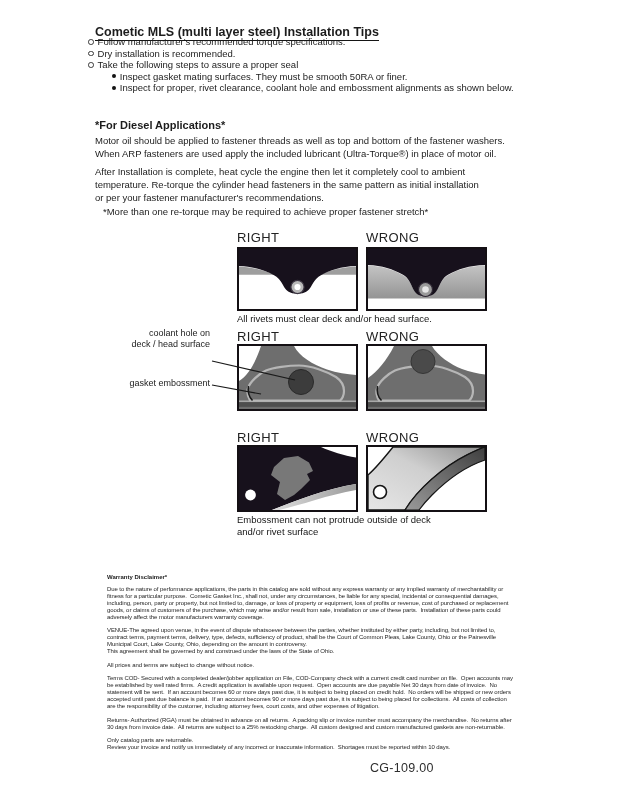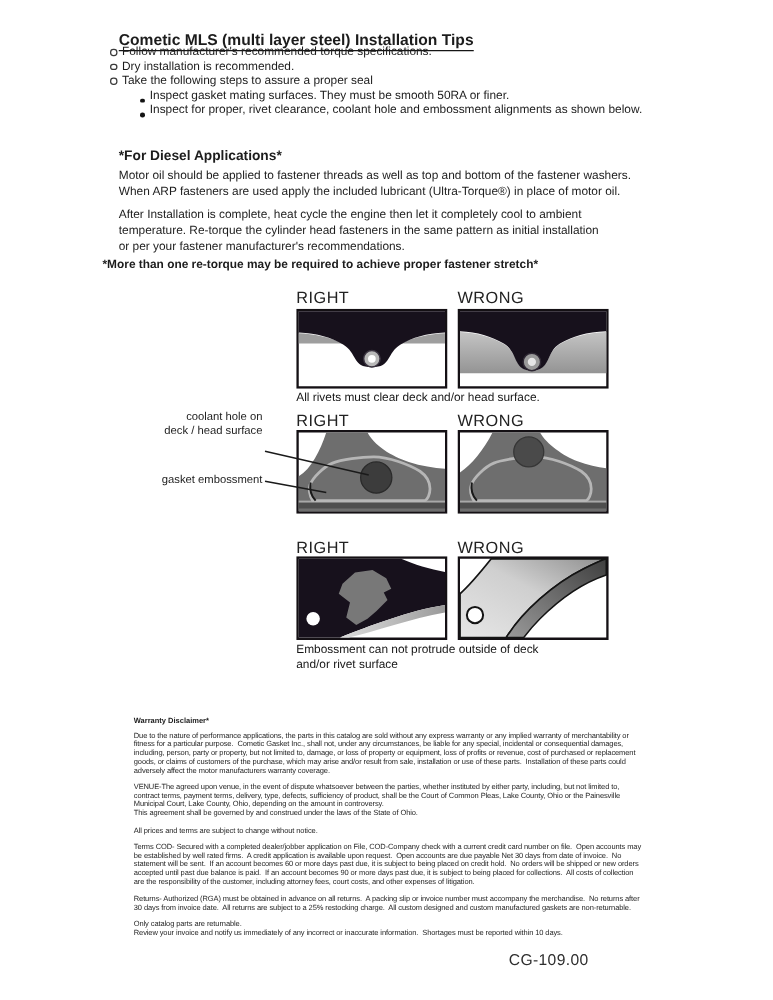--- a/index.html
+++ b/index.html
@@ -5,38 +5,38 @@
   html,body{margin:0;padding:0;background:#ffffff;}
   .page{position:relative;width:618px;height:800px;background:#ffffff;overflow:hidden;
         font-family:"Liberation Sans",sans-serif;color:var(--ink,#1c1c1c);padding-left:16px;}
   .abs{position:absolute;}
   .title{left:95px;top:25px;font-size:12.5px;font-weight:bold;line-height:14px;
          border-bottom:1.4px solid #151515;padding-bottom:1px;}
   .bullets{left:88px;top:36px;font-size:9.5px;}
   .b-row{display:flex;line-height:11.6px;}
   .b-marker{width:3.6px;height:3.6px;border:1px solid #3a3a3a;border-radius:50%;
             margin:3.2px 4px 0 0;flex:none;}
-  .b-sub{margin-left:24px;align-items:flex-end;}
+  .b-sub{margin-left:24px;}
   .b-sub-marker{width:3.8px;height:3.8px;background:#141414;border-radius:50%;
             margin:3.4px 4px 0 0;flex:none;}
   .h2{left:95px;top:119px;font-size:11px;font-weight:bold;line-height:13px;}
   .para{font-size:9.5px;line-height:13px;white-space:pre;}
   .rw{width:121px;font-size:13px;line-height:13px;
       letter-spacing:.4px;color:#222222;}
   .cap{font-size:9.5px;line-height:12px;white-space:pre-line;color:#161616;}
   .ann{font-size:9px;line-height:10.5px;text-align:right;width:92px;white-space:pre-line;}
   .dbox{display:block;}
   .dblack{fill:var(--diagram-black,#17111c);}
   .gbody{fill:var(--gasket-gray,#6e6e6e);}
   .fineblock{left:107px;top:574px;width:440px;}
   .fine-h{font-size:6px;font-weight:bold;line-height:7px;margin:0 0 4.5px 0;}
   .fine{font-size:6px;line-height:7px;letter-spacing:-0.08px;white-space:pre;
         margin:0 0 6.5px 0;color:#262626;}
   .fine.tight{margin-bottom:0;}
-  .footer{left:407px;top:761px;font-size:12.5px;color:#2e2e2e;letter-spacing:.3px;}
+  .footer{left:370px;top:761px;font-size:12.5px;color:#2e2e2e;letter-spacing:.3px;}
   svg{display:block;}
 </style>
 </head>
 <body>
 
 <div class="page">
 
   <div class="abs title">Cometic MLS (multi layer steel) Installation Tips</div>
 
   <div class="abs bullets">
@@ -61,21 +61,21 @@
       <span>Inspect for proper, rivet clearance, coolant hole and embossment alignments as shown below.</span>
     </div>
   </div>
 
   <div class="abs h2">*For Diesel Applications*</div>
   <div class="abs para" style="left:95px;top:134px;">Motor oil should be applied to fastener threads as well as top and bottom of the fastener washers.
 When ARP fasteners are used apply the included lubricant (Ultra-Torque®) in place of motor oil.</div>
   <div class="abs para" style="left:95px;top:165px;">After Installation is complete, heat cycle the engine then let it completely cool to ambient
 temperature. Re-torque the cylinder head fasteners in the same pattern as initial installation
 or per your fastener manufacturer's recommendations.</div>
-  <div class="abs para" style="left:82px;top:205px;font-weight:bold;">*More than one re-torque may be required to achieve proper fastener stretch*</div>
+  <div class="abs para" style="left:103px;top:205px;">*More than one re-torque may be required to achieve proper fastener stretch*</div>
 
   <div class="abs rw" style="left:237px;top:231px;">RIGHT</div>
   <div class="abs rw" style="left:366px;top:231px;">WRONG</div>
 
   <svg class="abs dbox" style="left:237px;top:247px;" width="121" height="64" viewBox="0 0 121 64">
     <rect x="1" y="1" width="119" height="62" fill="#ffffff" stroke="#141014" stroke-width="2"></rect>
     <path d="M2,19.5 C14,20 26,22.5 38,27.8 L2,27.8 Z" fill="#9e9e9e"></path>
     <path d="M119,19.5 C107,20 95,22.5 83,27.8 L119,27.8 Z" fill="#9e9e9e"></path>
     <path class="dblack" d="M2,2 H119 V19 C104,19.6 93,23 83.5,28.6 C72,35.4 76.5,46.8 60.5,46.8 C44.5,46.8 49,35.4 37.5,28.6 C28,23 17,19.6 2,19 Z"></path>
     <circle cx="60.5" cy="40" r="6.6" fill="#b9b9b9" stroke="#3a3340" stroke-width="1.2"></circle>

